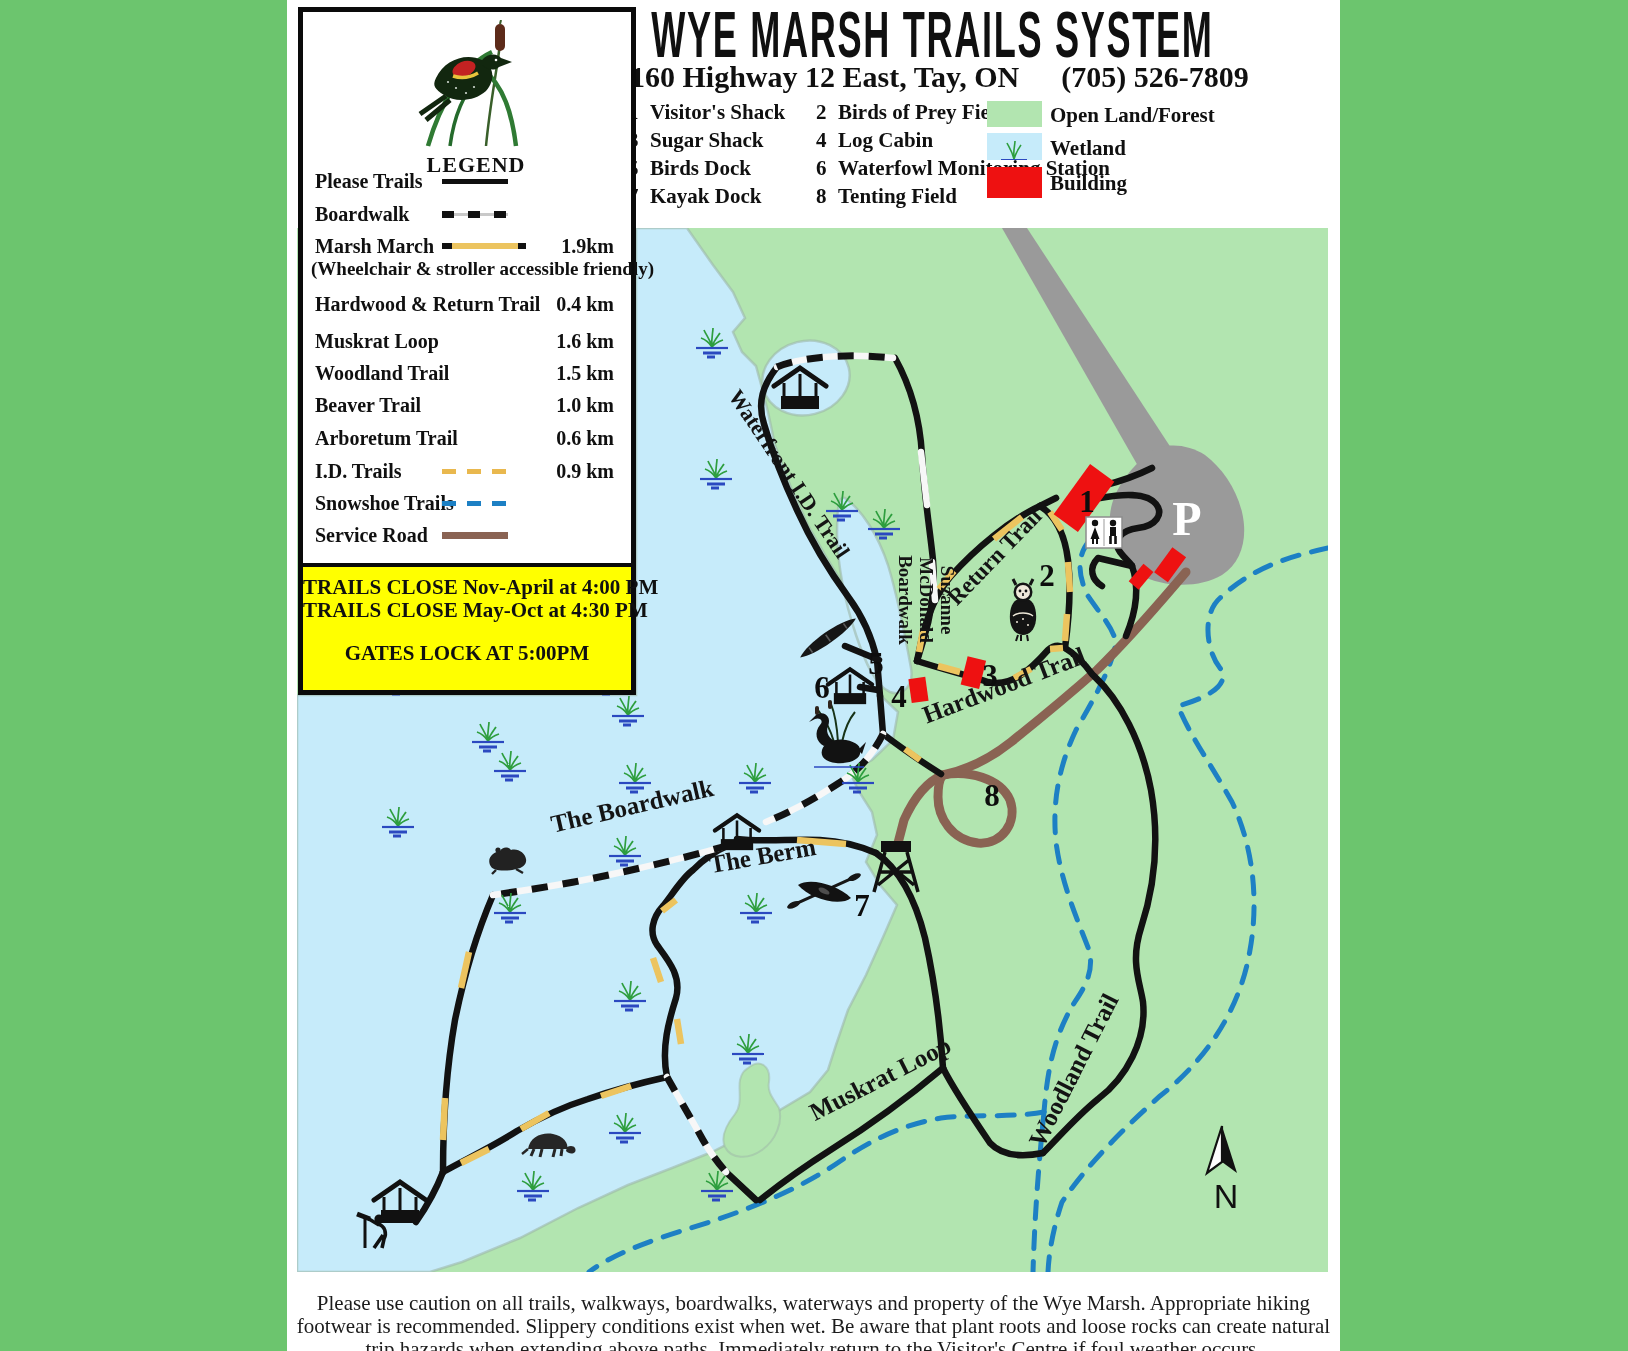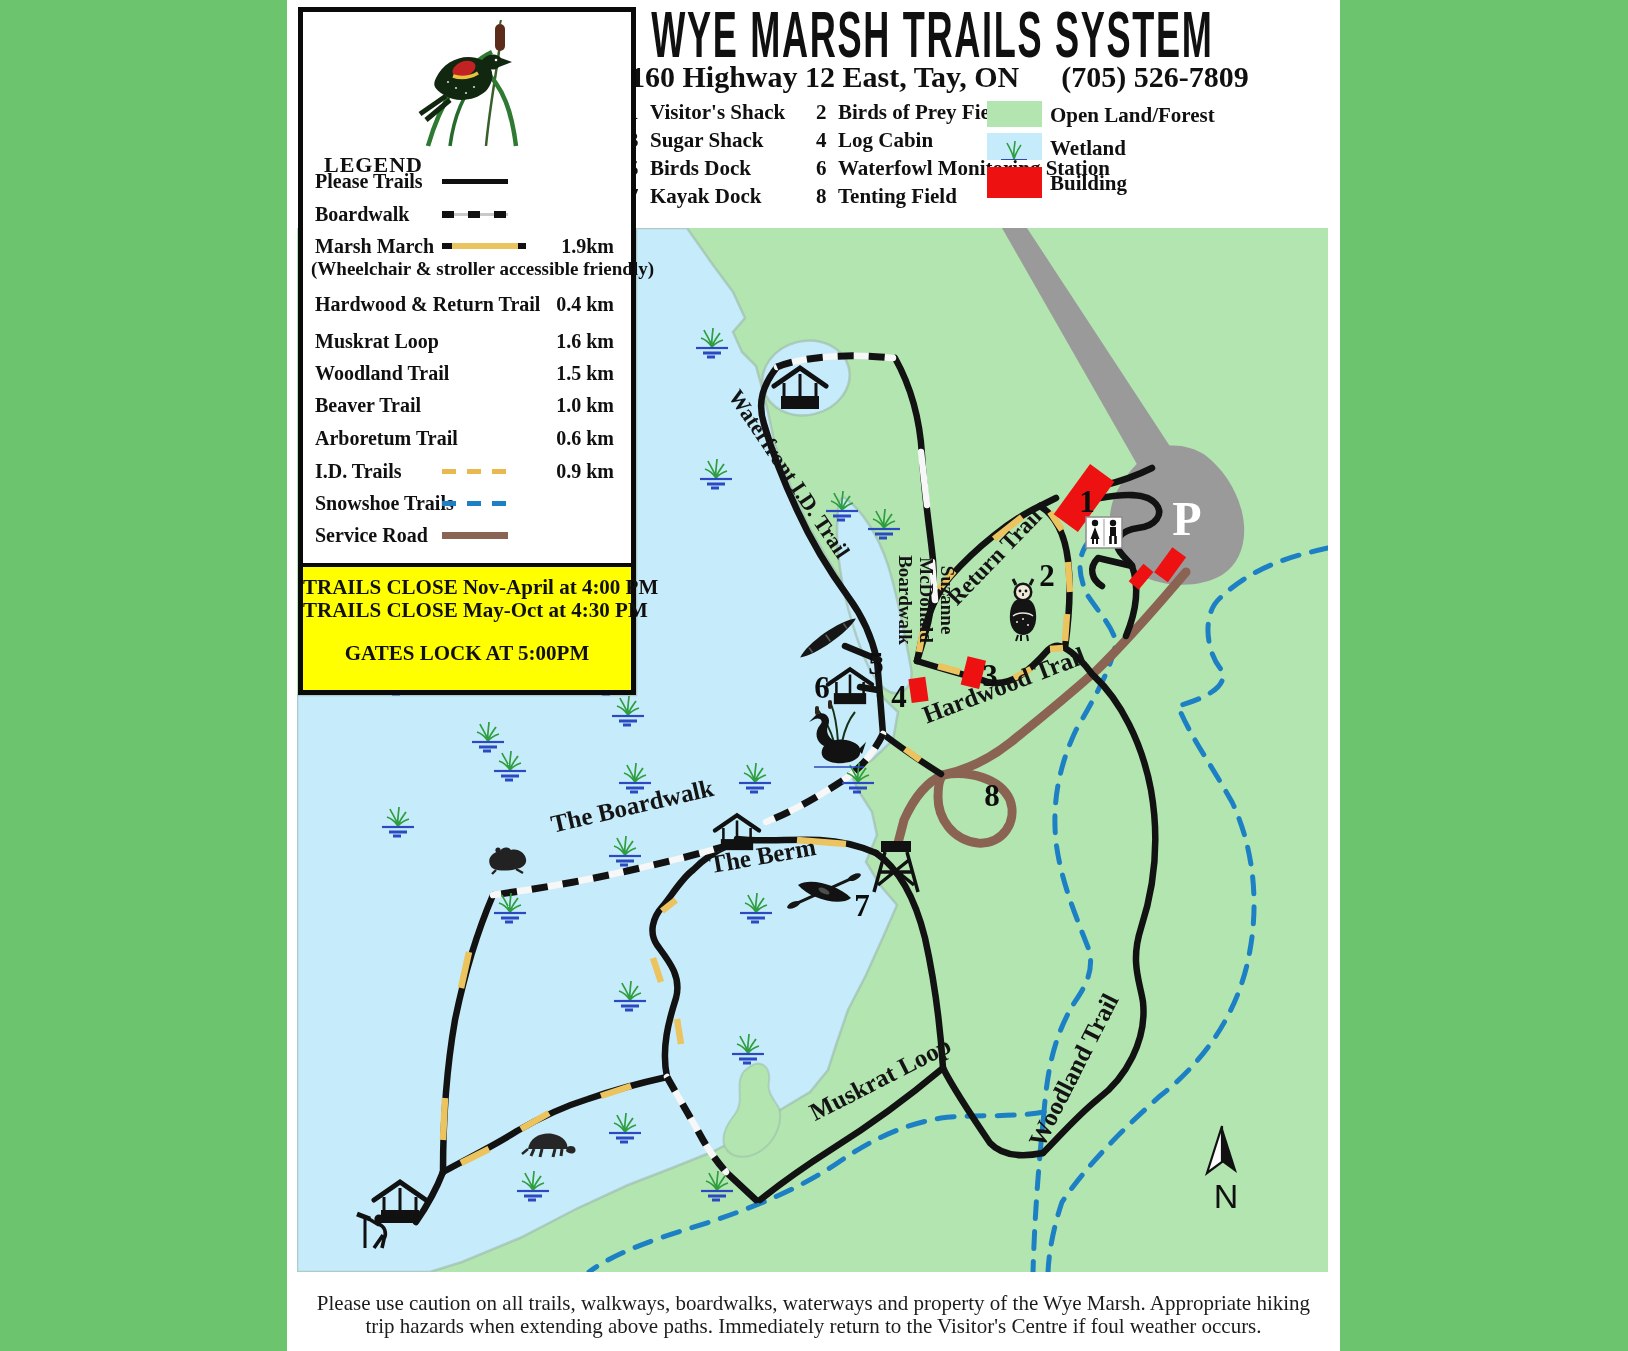--- a/index.html
+++ b/index.html
@@ -13,21 +13,21 @@
   .subtitle{position:absolute;left:600px;top:60px;width:640px;font-size:30px;
             font-weight:bold;color:#101010;white-space:nowrap;}
   .subtitle .gap{display:inline-block;width:42px;}
   .hl-item{position:absolute;font-size:21px;font-weight:600;color:#101010;white-space:nowrap;}
   .hl-num{display:inline-block;width:22px;font-weight:bold;}
   .swatch{position:absolute;left:987px;width:55px;}
   .swatch-label{position:absolute;left:1050px;font-size:21px;font-weight:600;color:#101010;}
   
   .legend-box{position:absolute;left:298px;top:7px;width:338px;height:688px;background:#fff;
               border:5px solid #0a0a0a;box-sizing:border-box;z-index:5;}
-  .legend-title{position:absolute;left:12px;top:140px;width:100%;font-size:22px;
+  .legend-title{position:absolute;left:0;top:140px;width:100%;text-align:center;font-size:22px;
                 font-weight:600;letter-spacing:1px;color:#101010;padding-left:9px;}
   .lrow{position:absolute;left:12px;right:10px;height:26px;font-size:20px;font-weight:600;color:#101010;}
   .ldist{position:absolute;right:7px;top:0;}
   .sym{position:absolute;left:127px;width:66px;}
   .sym-hiking{top:9px;height:5px;background:#0f0f0f;}
   .sym-boardwalk{top:8px;height:7px;
      background-image:repeating-linear-gradient(90deg,#111 0 12px,rgba(0,0,0,0) 12px 26px),linear-gradient(#c9c9c9,#c9c9c9);
      background-size:100% 7px,100% 3px;background-position:center,center;background-repeat:no-repeat;}
   .sym-marsh{top:8px;height:6px;background:#ecc45f;border-left:10px solid #111;border-right:8px solid #111;}
   .sym-id{top:9px;height:5px;background:repeating-linear-gradient(90deg,#e9b84e 0 14px,rgba(0,0,0,0) 14px 25px);}
@@ -418,15 +418,16 @@
 
     <div class="notice">
       <div style="top:8px">TRAILS CLOSE Nov-April at 4:00 PM</div>
       <div style="top:31px">TRAILS CLOSE May-Oct at 4:30 PM</div>
       <div style="top:74px">GATES LOCK AT 5:00PM</div>
     </div>
   </div>
 
   <div class="footer">
     <div>Please use caution on all trails, walkways, boardwalks, waterways and property of the Wye Marsh. Appropriate hiking</div>
+    <div>footwear is recommended. Slippery conditions exist when wet. Be aware that plant roots and loose rocks can create natural</div>
     <div>trip hazards when extending above paths. Immediately return to the Visitor's Centre if foul weather occurs.</div>
   </div>
 </div>
 
 </body></html>

